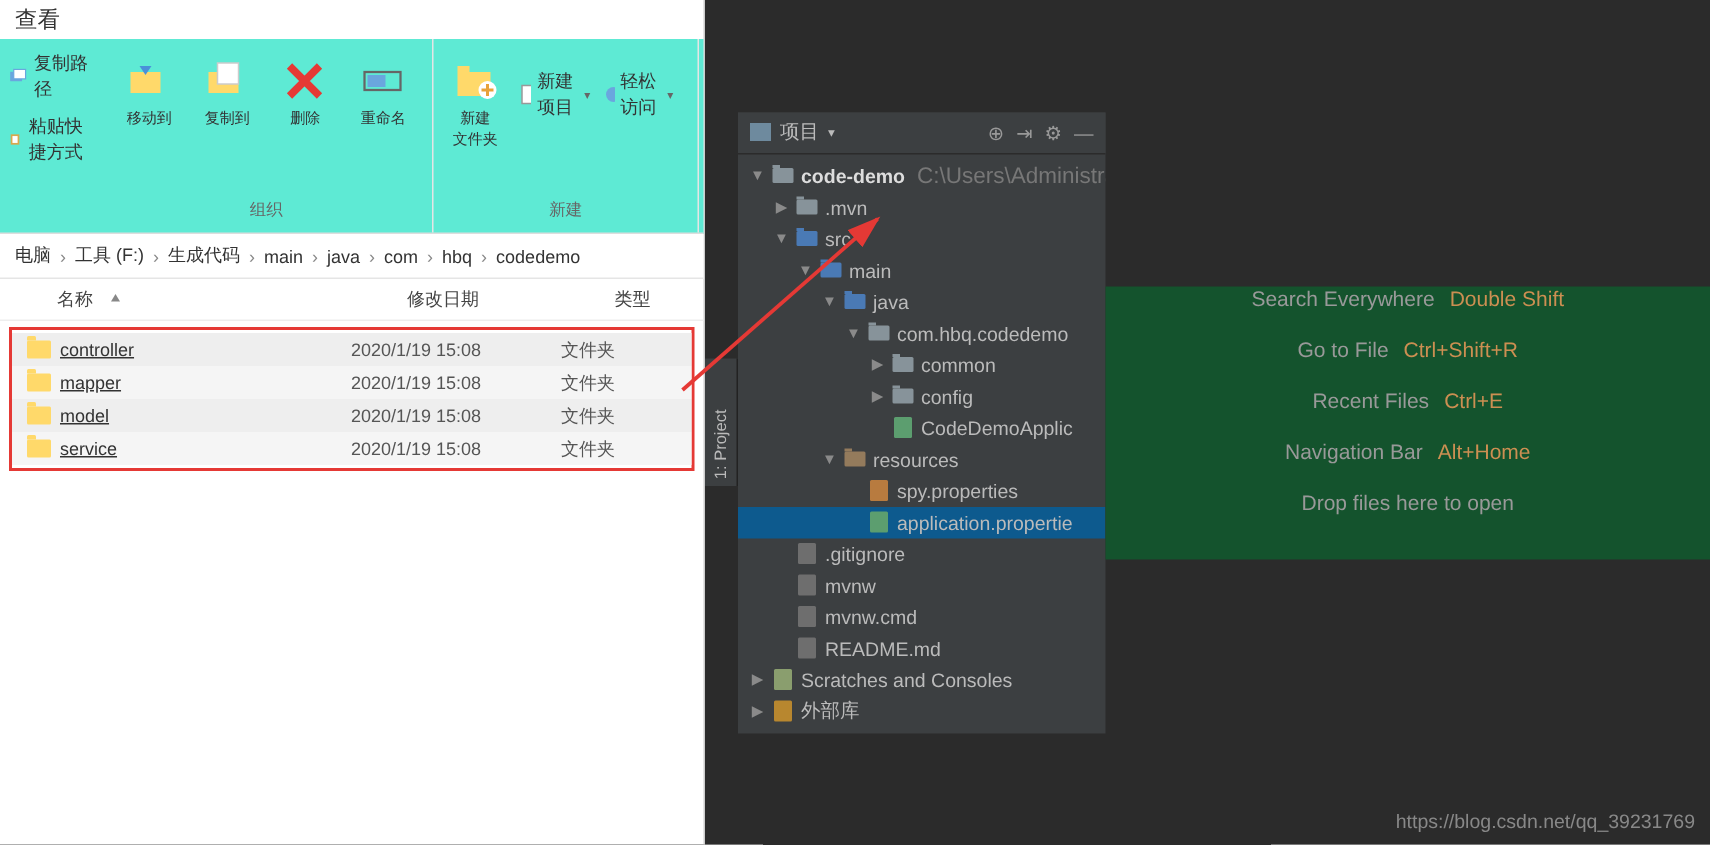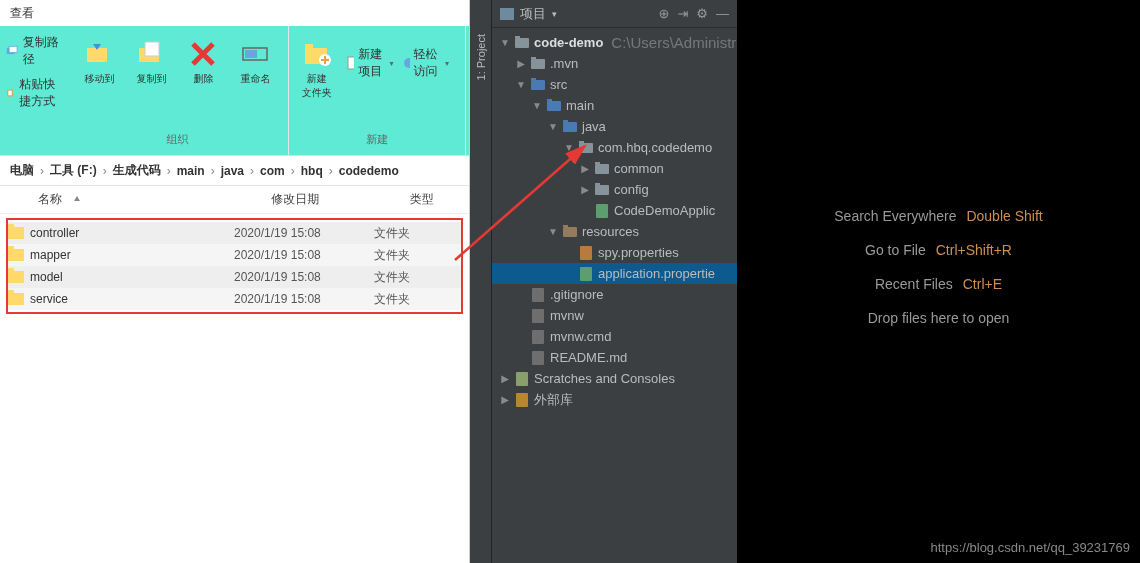--- a/index.html
+++ b/index.html
@@ -1,54 +1,54 @@
 <!DOCTYPE html>
 <html><head>
 <meta charset="utf-8">
 <style>
 * { box-sizing: border-box; margin: 0; padding: 0; font-family: "Microsoft YaHei", Arial, sans-serif; }
 body { width: 1140px; height: 563px; display: flex; overflow: hidden; background: #fff; }
 
 
 .explorer { width: 470px; height: 563px; background: #fff; display: flex; flex-direction: column; border-right: 1px solid #ccc; }
-.exp-titlebar { height: 26px; padding: 0 10px; font-size: 12px; color: #333; display: flex; align-items: center; }
+.exp-titlebar { height: 26px; padding: 0 10px; font-size: 15px; color: #333; display: flex; align-items: center; }
 .ribbon { height: 130px; background: #5eead4; border-bottom: 1px solid #ddd; display: flex; }
 .ribbon-left { width: 90px; padding: 6px 4px; display: flex; flex-direction: column; gap: 4px; }
 .ribbon-left-item { display: flex; align-items: center; gap: 4px; font-size: 12px; color: #333; padding: 2px; }
 .rl-icon { width: 16px; height: 14px; }
 .ribbon-group { display: flex; flex-direction: column; align-items: center; justify-content: space-between; padding: 4px 0; border-right: 1px solid #e5e5e5; }
 .ribbon-buttons { display: flex; align-items: flex-start; gap: 2px; padding: 6px 8px; }
 .ribbon-btn { display: flex; flex-direction: column; align-items: center; justify-content: center; width: 50px; gap: 2px; font-size: 10px; color: #333; text-align: center; padding: 2px; }
 .ribbon-btn .icon { width: 32px; height: 32px; display: flex; align-items: center; justify-content: center; }
 .ribbon-group-label { font-size: 11px; color: #666; padding-bottom: 4px; }
 .ribbon-right-col { display: flex; flex-direction: row; gap: 4px; padding: 8px 6px; font-size: 12px; color: #333; }
 .ribbon-right-item { display: flex; align-items: center; gap: 4px; padding: 2px; }
 .breadcrumb { height: 30px; display: flex; align-items: center; padding: 0 8px; font-size: 12px; color: #333; background: #fff; border-bottom: 1px solid #e5e5e5; }
-.bc-item { padding: 0 2px; font-weight: bold; }
+.bc-item { padding: 0 2px; }
 .bc-sep { color: #888; padding: 0 4px; }
 .list-header { height: 28px; display: flex; align-items: center; font-size: 12px; color: #444; border-bottom: 1px solid #eee; }
 .lh-name { width: 274px; padding-left: 38px; }
 .lh-date { width: 140px; }
 .lh-type { width: 60px; }
 .file-list { border: 2px solid #e53935; margin: 4px 6px; padding: 2px 0; }
 .file-row { height: 22px; display: flex; align-items: center; font-size: 12px; color: #333; }
 .file-row:nth-child(even) { background: #f5f5f5; }
 .file-row:nth-child(odd) { background: #eee; }
-.fr-name { width: 226px; display: flex; align-items: center; gap: 6px; }
+.fr-name { width: 226px; padding-left: 10px; display: flex; align-items: center; gap: 6px; text-decoration: underline; }
 .fr-date { width: 140px; color: #555; }
 .fr-type { width: 60px; color: #555; }
 .folder-icon { width: 16px; height: 12px; background: #ffd96a; border-radius: 1px; position: relative; }
 .folder-icon::before { content: ""; position: absolute; top: -3px; left: 0; width: 6px; height: 3px; background: #ffd96a; border-radius: 1px 1px 0 0; }
 .sort-caret { width: 8px; height: 8px; display: inline-block; margin-left: 8px; }
 
 
 .red-arrow { position: absolute; left: 450px; top: 140px; pointer-events: none; z-index: 10; }
 
 
-.ide { flex: 1; height: 563px; background: #2b2b2b; display: flex; position: relative; }
+.ide { flex: 1; height: 563px; background: #2b2b2b; display: flex; position: relative; align-items: center; }
 .ide-sidebar-tab { width: 22px; background: #3c3f41; display: flex; flex-direction: column; align-items: center; padding-top: 30px; color: #bbb; font-size: 11px; border-right: 1px solid #222; }
 .ide-sidebar-tab .vtext { writing-mode: vertical-rl; transform: rotate(180deg); padding: 4px 0; }
 .project-panel { width: 245px; background: #3c3f41; display: flex; flex-direction: column; color: #bbb; font-size: 13px; }
 .pp-header { height: 28px; display: flex; align-items: center; justify-content: space-between; padding: 0 8px; background: #3c3f41; border-bottom: 1px solid #2b2b2b; }
 .pp-header-left { display: flex; align-items: center; gap: 6px; }
 .pp-header-right { display: flex; align-items: center; gap: 8px; color: #999; }
 .pp-header-right span { cursor: pointer; }
 .tree { flex: 1; padding: 4px 0; overflow: hidden; }
 .tree-row { height: 21px; display: flex; align-items: center; gap: 4px; padding-right: 4px; white-space: nowrap; overflow: hidden; }
 .tree-row.selected { background: #0d5a8e; color: #fff; }
@@ -61,21 +61,21 @@
 .dir-ico::before { content: ""; position: absolute; top: -2px; left: 0; width: 5px; height: 2px; background: #87939a; }
 .dir-ico.blue { background: #4a7ab5; }
 .dir-ico.blue::before { background: #4a7ab5; }
 .dir-ico.res { background: #947b5c; }
 .dir-ico.res::before { background: #947b5c; }
 .file-ico { width: 12px; height: 14px; background: #6e6e6e; border-radius: 1px; }
 .file-ico.green { background: #5c9e6f; }
 .file-ico.yaml { background: #b87b3f; }
 .file-ico.xml { background: #4a90d9; }
 
-.editor-area { flex: 1; background: #000000; display: flex; flex-direction: column; align-items: center; justify-content: center; gap: 18px; padding-bottom: 30px; }
+.editor-area { flex: 1; background: #14532d; display: flex; flex-direction: column; align-items: center; justify-content: center; gap: 18px; padding-bottom: 30px; }
 .hint-row { display: flex; align-items: center; gap: 10px; font-size: 14px; }
 .hint-label { color: #999; }
 .hint-key { color: #cc8f52; }
 .hint-plain { color: #999; font-size: 14px; }
 .watermark { position: absolute; bottom: 8px; right: 10px; color: #888; font-size: 13px; }
 
 
 svg { display: block; }
 </style>
 </head>
@@ -410,16 +410,20 @@
         <span class="hint-key">Double Shift</span>
       </div>
       <div class="hint-row">
         <span class="hint-label">Go to File</span>
         <span class="hint-key">Ctrl+Shift+R</span>
       </div>
       <div class="hint-row">
         <span class="hint-label">Recent Files</span>
         <span class="hint-key">Ctrl+E</span>
       </div>
+      <div class="hint-row">
+        <span class="hint-label">Navigation Bar</span>
+        <span class="hint-key">Alt+Home</span>
+      </div>
       <div class="hint-plain">Drop files here to open</div>
     </div>
   <div class="watermark">https://blog.csdn.net/qq_39231769</div>
 </div>
 
 </body></html>

